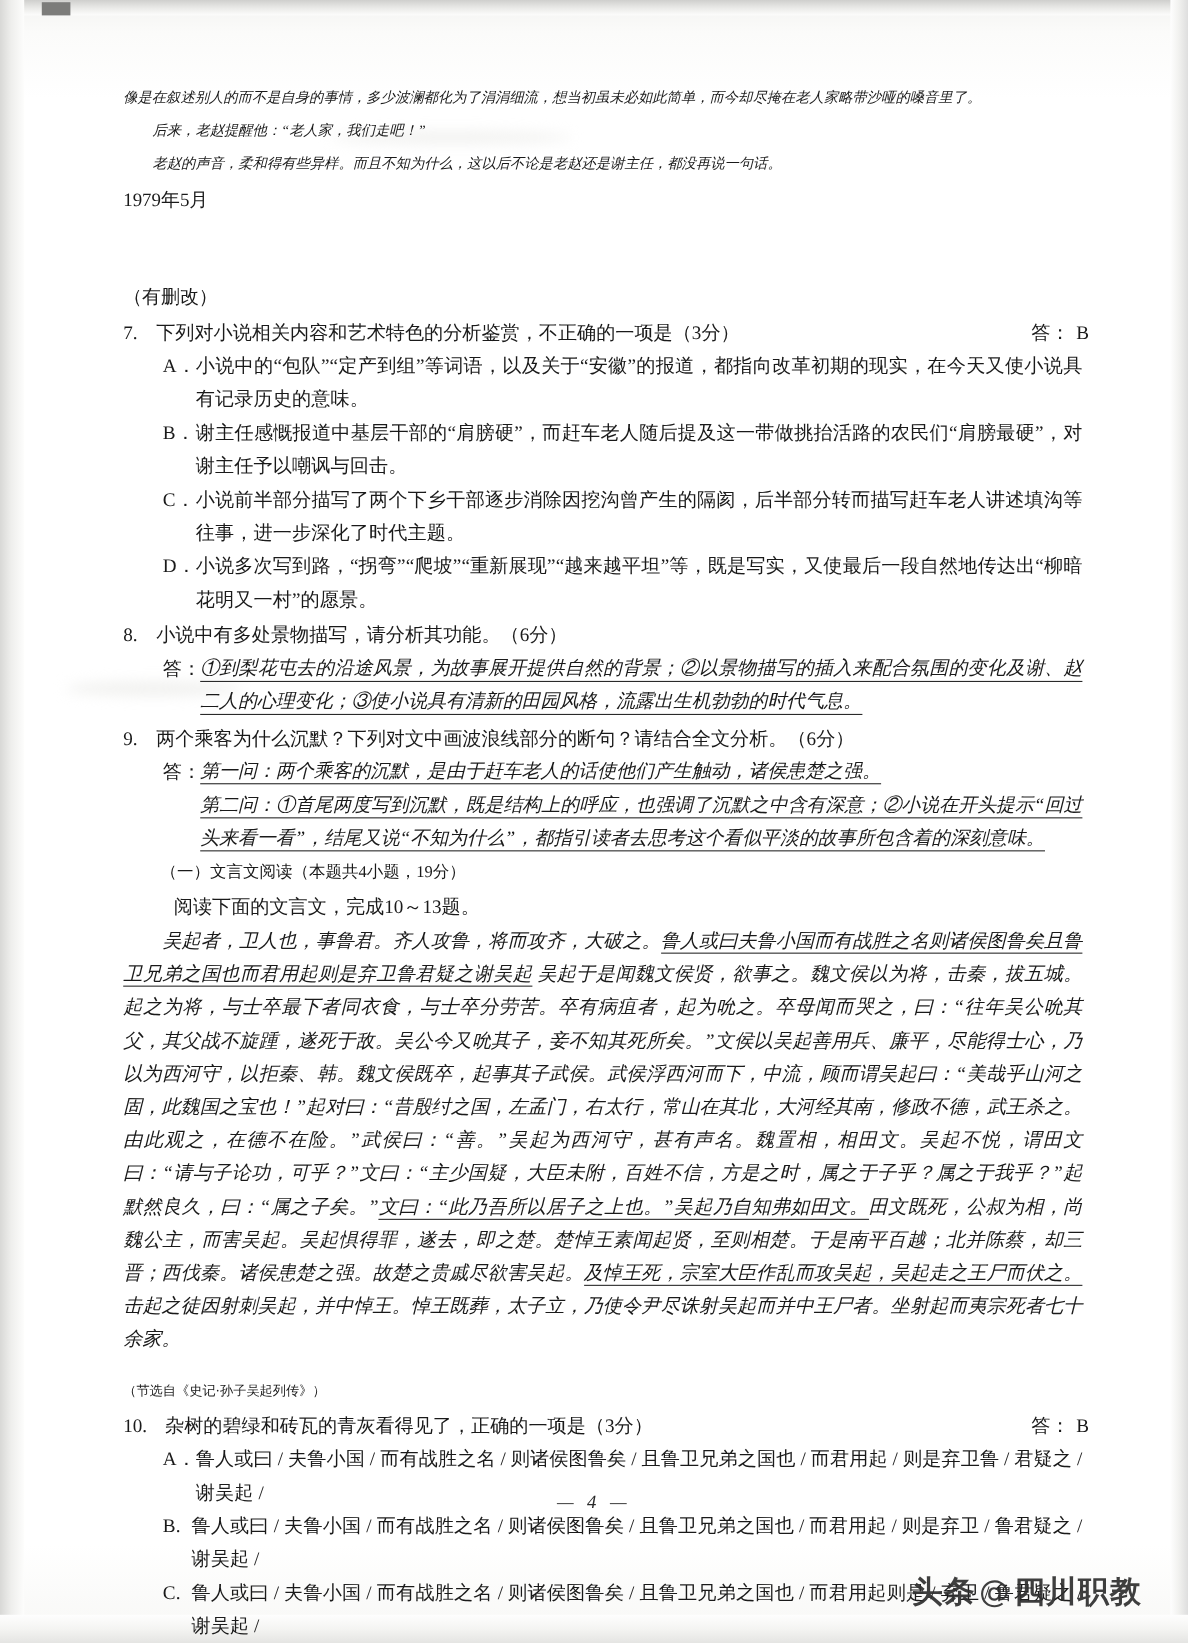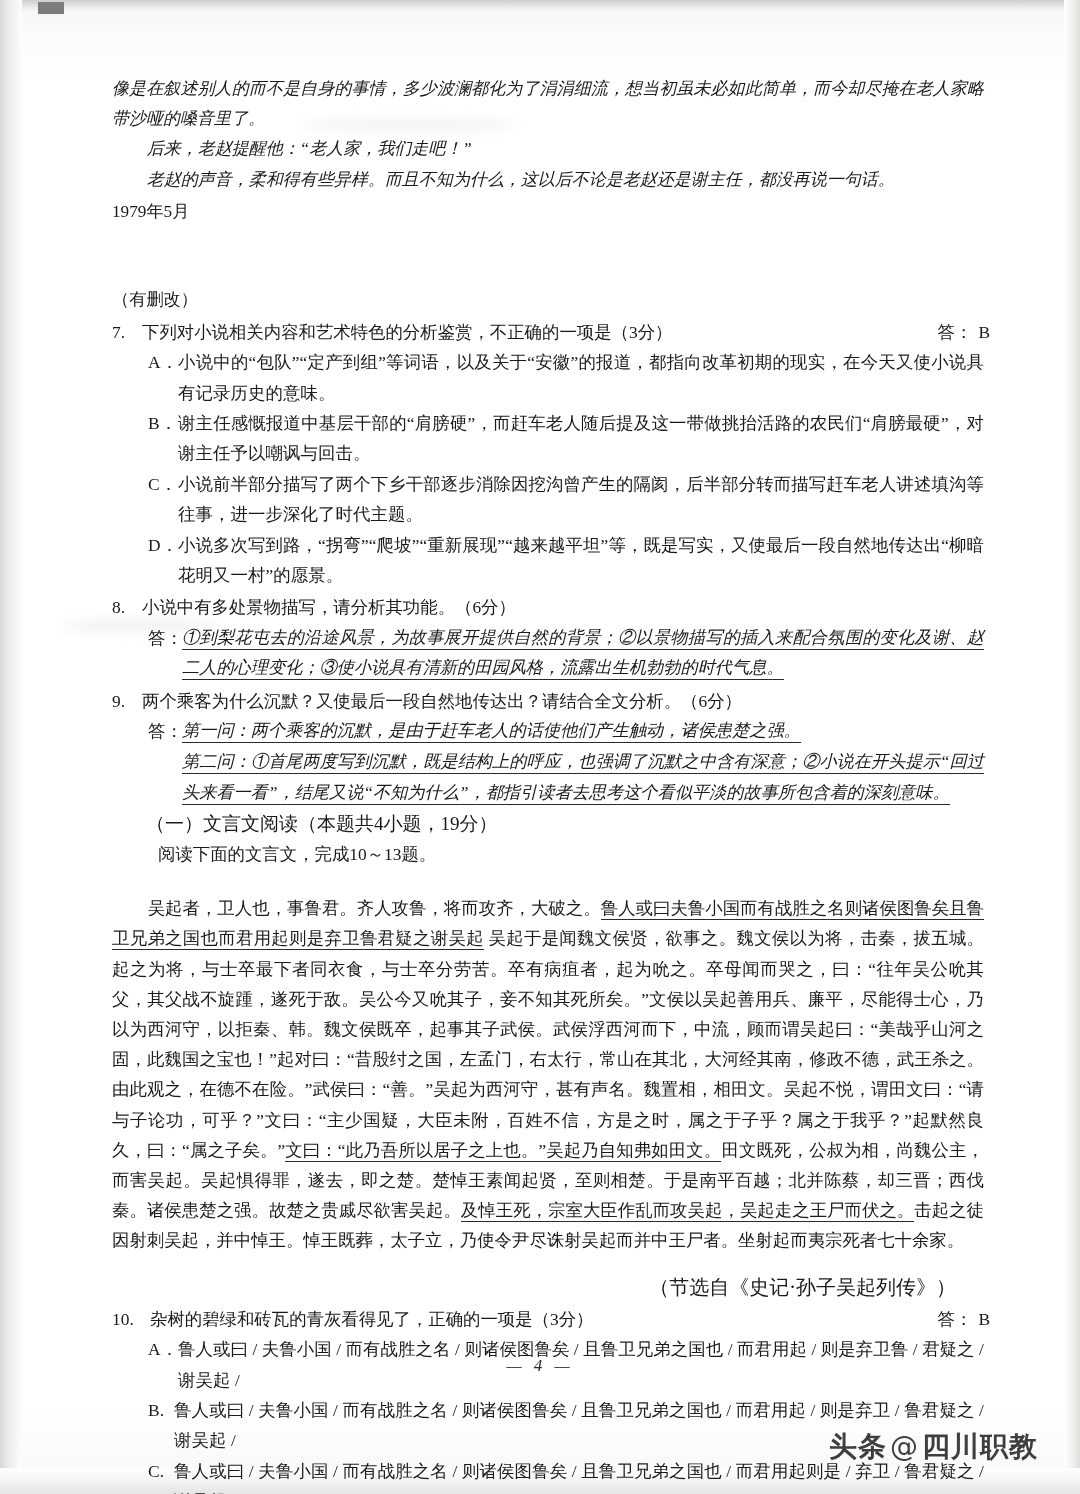--- a/index.html
+++ b/index.html
@@ -70,21 +70,21 @@
   .ans-line {
     font-size: 17.4px;
     line-height: 30.4px;
     letter-spacing: 0.1px;
     text-align: justify;
   }
 
   
   .narr {
     font-style: italic;
-    font-size: 17px;
+    font-size: 13px;
     line-height: 30.2px;
     font-family: "Liberation Serif", "DejaVu Serif", serif;
     text-align: justify;
   }
   .narr.indent { text-indent: 2.05em; }
 
   .sig-row {
     margin-top: 2px;
     font-size: 17.2px;
     line-height: 30px;
@@ -171,48 +171,48 @@
   }
 
   
   .sec-head {
     font-size: 18px;
     line-height: 32px;
     font-weight: bold;
     margin-top: 6px;
   }
   .sub-head {
-    font-size: 19px;
+    font-size: 15px;
     line-height: 31px;
     padding-left: 34px;
   }
   .sub-inst {
     font-size: 17.4px;
     line-height: 31px;
     padding-left: 46px;
   }
 
   
   .cl {
+    font-style: italic;
     font-size: 17.4px;
     line-height: 30.2px;
     text-align: justify;
-    margin-top: 23px;
   }
   .cl.indent { text-indent: 2.05em; }
   .cl .uw {
     border-bottom: 1.1px solid #2b2b2b;
     padding-bottom: 1px;
   }
 
   .source-row {
     margin-top: 16px;
-    text-align: right;
+    text-align: left;
     padding-right: 28px;
-    font-size: 20px;
+    font-size: 12px;
     line-height: 30px;
   }
 
   
   #page-footer {
     position: absolute;
     left: 0;
     top: 1356px;
     width: 1080px;
     text-align: center;
@@ -307,21 +307,21 @@
       </div>
       <div class="ans-row">
         <span class="ans-tag">答：</span>
         <span class="ans-body"><span class="u">①到梨花屯去的沿途风景，为故事展开提供自然的背景；②以景物描写的插入来配合氛围的变化及谢、赵二人的心理变化；③使小说具有清新的田园风格，流露出生机勃勃的时代气息。</span></span>
       </div>
     </div>
 
     <div class="q-block">
       <div class="q-head">
         <span class="q-num">9.</span>
-        <span class="q-text">两个乘客为什么沉默？又使最后一段自然地传达出？请结合全文分析。（6分）</span>
+        <span class="q-text">两个乘客为什么沉默？下列对文中画波浪线部分的断句？请结合全文分析。（6分）</span>
       </div>
       <div class="ans-row">
         <span class="ans-tag">答：</span>
         <span class="ans-body"><span class="u">第一问：两个乘客的沉默，是由于赶车老人的话使他们产生触动，诸侯患楚之强。</span></span>
       </div>
       <div class="ans-row">
         <span class="ans-tag"></span>
         <span class="ans-body"><span class="u">第二问：①首尾两度写到沉默，既是结构上的呼应，也强调了沉默之中含有深意；②小说在开头提示“回过头来看一看”，结尾又说“不知为什么”，都指引读者去思考这个看似平淡的故事所包含着的深刻意味。</span></span>
       </div>
     </div>

